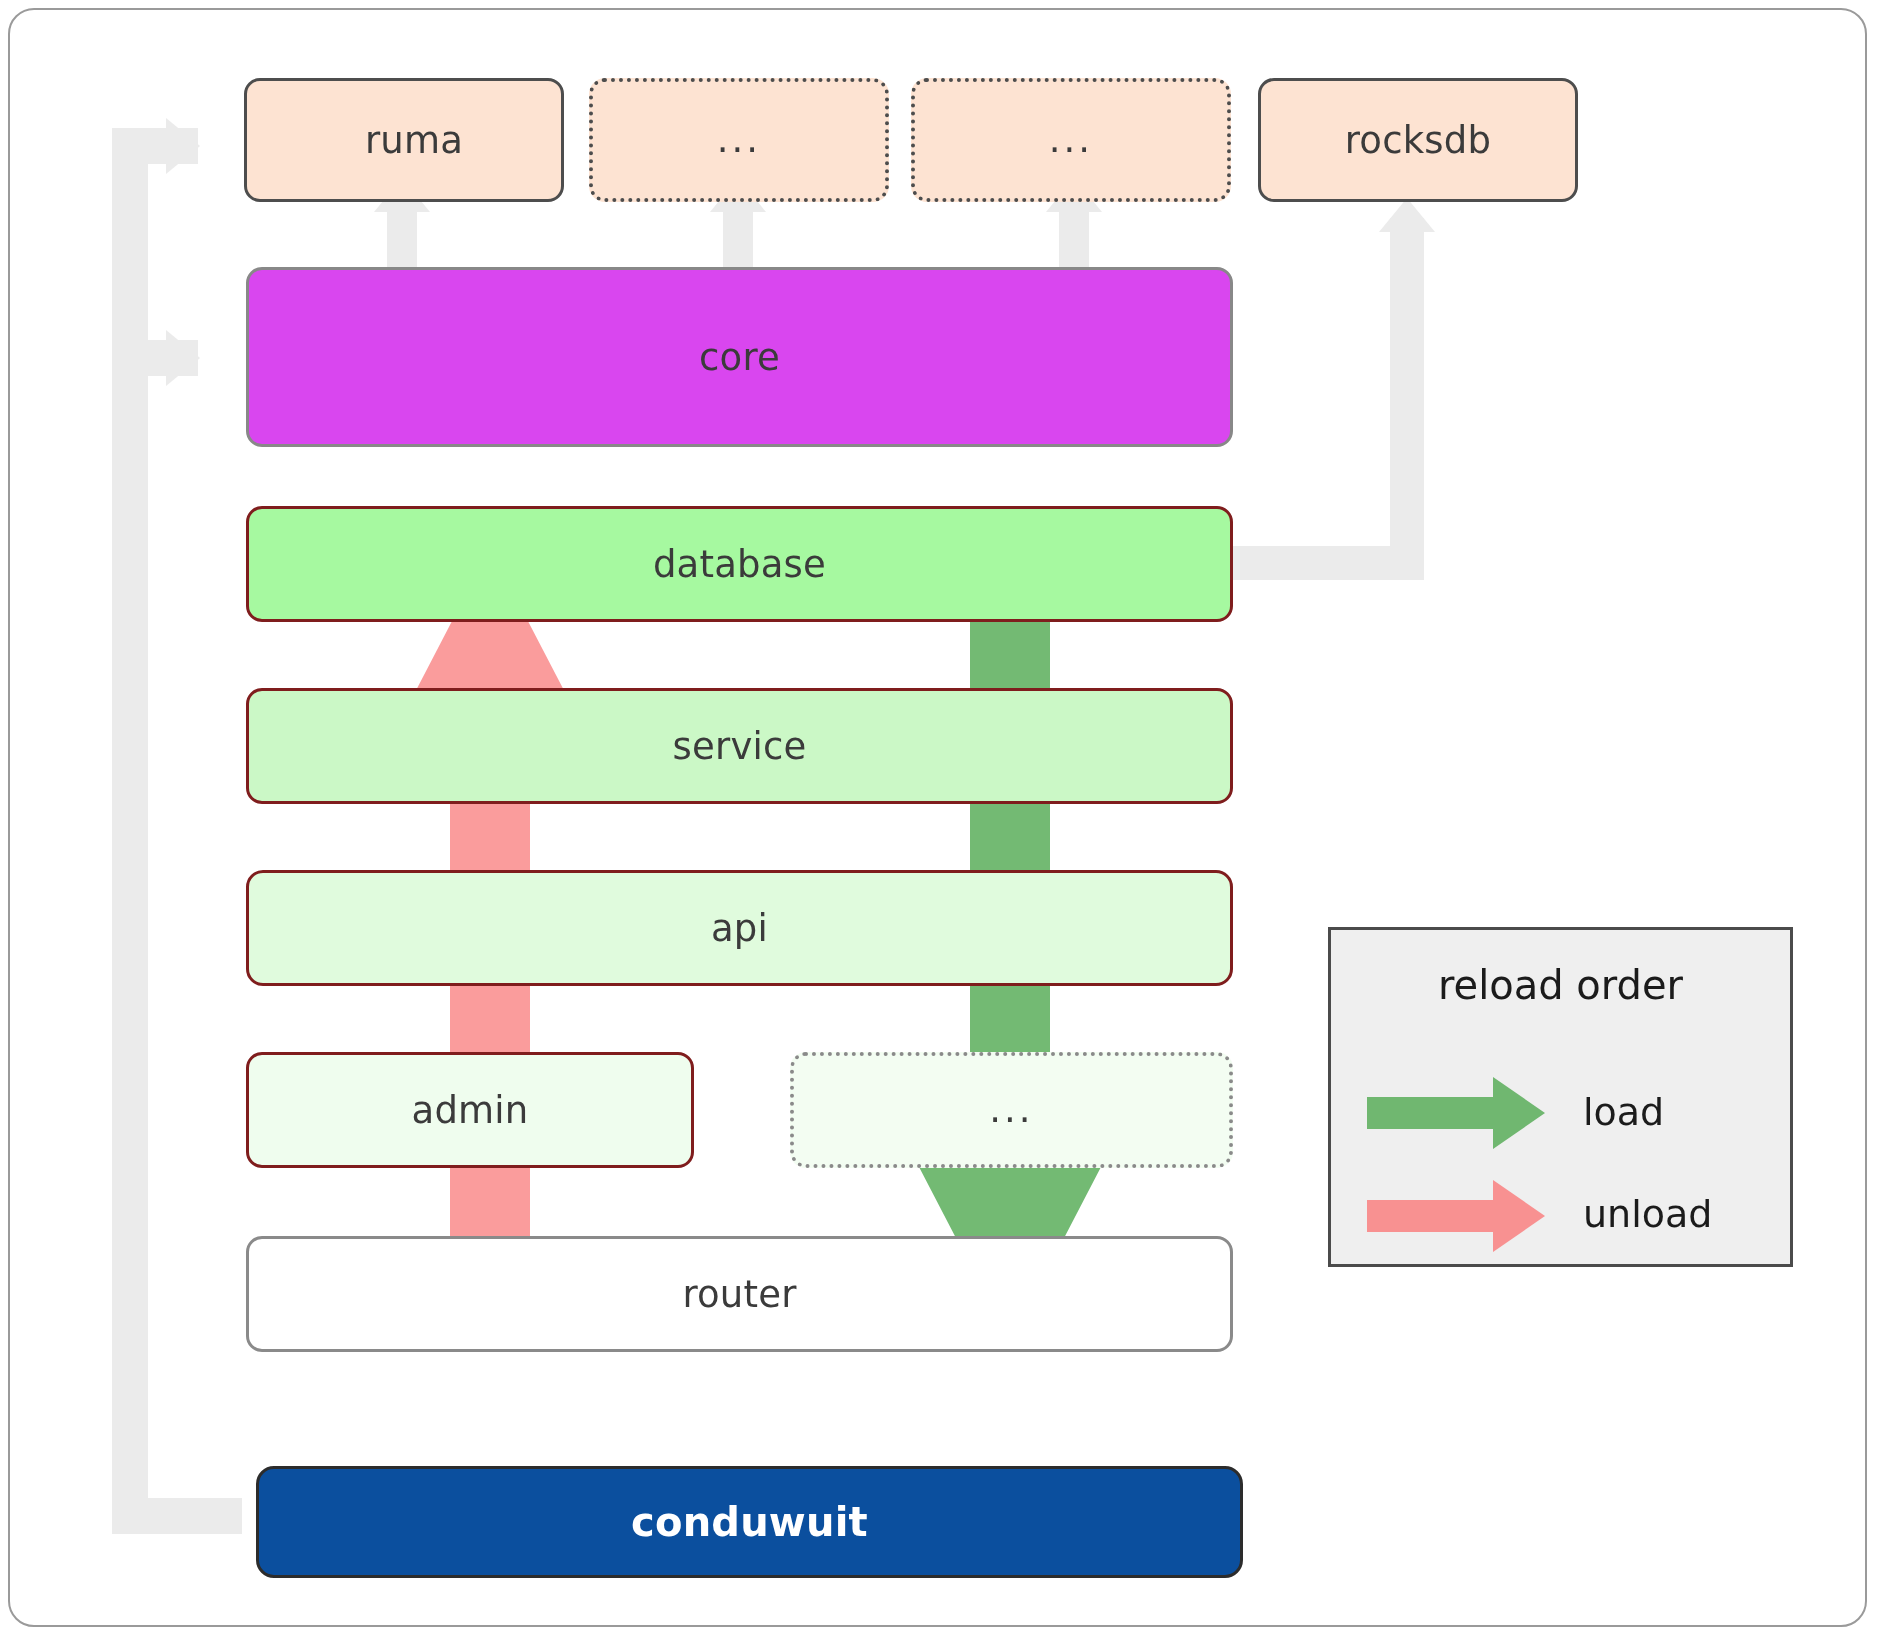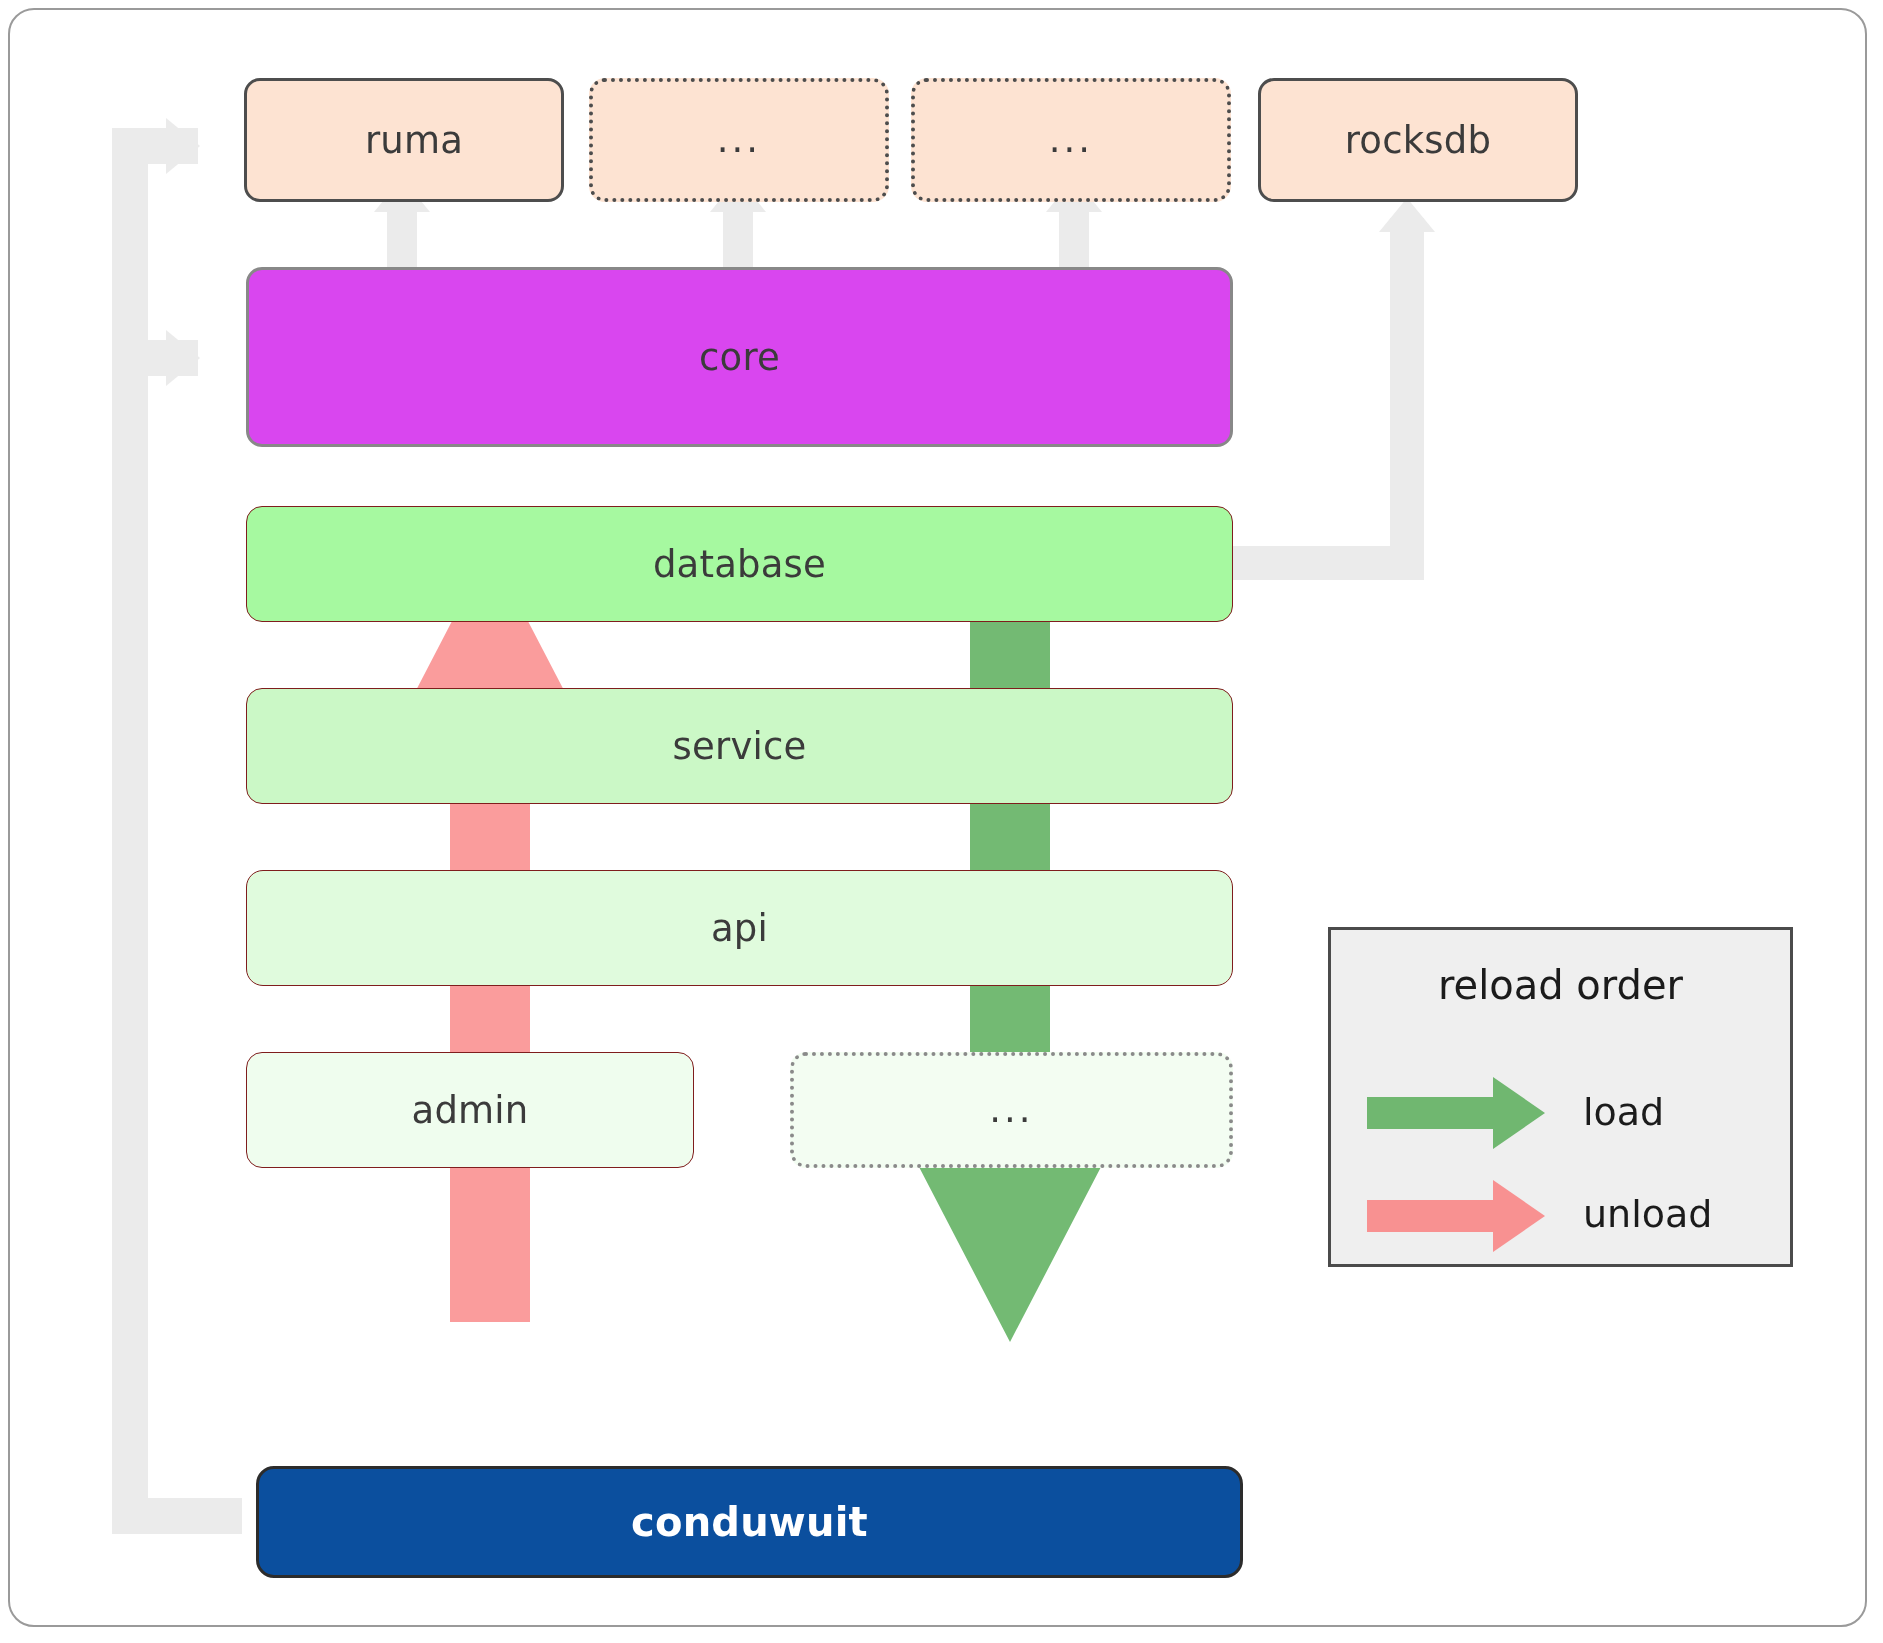--- a/index.html
+++ b/index.html
@@ -61,21 +61,21 @@
     color: #3b3b3b;
   }
   
   .core {
     background: #d946ef;
     border: 3px solid #888888;
     border-radius: 16px;
   }
   
   .layer {
-    border: 1px solid #7f1d1d;
+    border: 3px solid #7f1d1d;
     border-radius: 16px;
   }
   .layer.l-database { background: #a6f9a0; }
   .layer.l-service  { background: #cbf8c6; }
   .layer.l-api      { background: #e0fbdd; }
   .layer.l-admin    { background: #effdee; }
   .layer.l-dots     { background: #f3fdf2; border-style: dotted; border-width: 4px; border-color: #8a8a8a; }
   .layer.l-router   { background: #ffffff; border-color: #8a8a8a; }
   
   .conduwuit {
@@ -190,20 +190,23 @@
   </div>
   <div class="node layer l-api" style="left:246px; top:870px; width:987px; height:116px;border-radius:17px;">
     <span class="node-label">api</span>
   </div>
   <div class="node layer l-admin" style="left:246px; top:1052px; width:448px; height:116px;">
     <span class="node-label">admin</span>
   </div>
   <div class="node layer l-dots" style="left:790px; top:1052px; width:443px; height:116px;">
     <span class="node-label dots">...</span>
   </div>
+  <div class="node layer l-router" style="left:246px; top:1236px; width:987px; height:116px;">
+    <span class="node-label">router</span>
+  </div>
 
   <div class="node conduwuit" style="left:246px; top:1466px; width:987px; height:112px;">
     <span class="node-label">conduwuit</span>
   </div>
 
   <svg class="flow" style="left:390px; top:540px; width:200px; height:790px;" viewBox="0 0 200 790" preserveAspectRatio="none">
     <polygon points="100,8 192,185 140,185 140,782 60,782 60,185 8,185" fill="#F98080" fill-opacity="0.78"></polygon>
   </svg>
 
   <svg class="flow" style="left:910px; top:560px; width:200px; height:790px;" viewBox="0 0 200 790" preserveAspectRatio="none">

